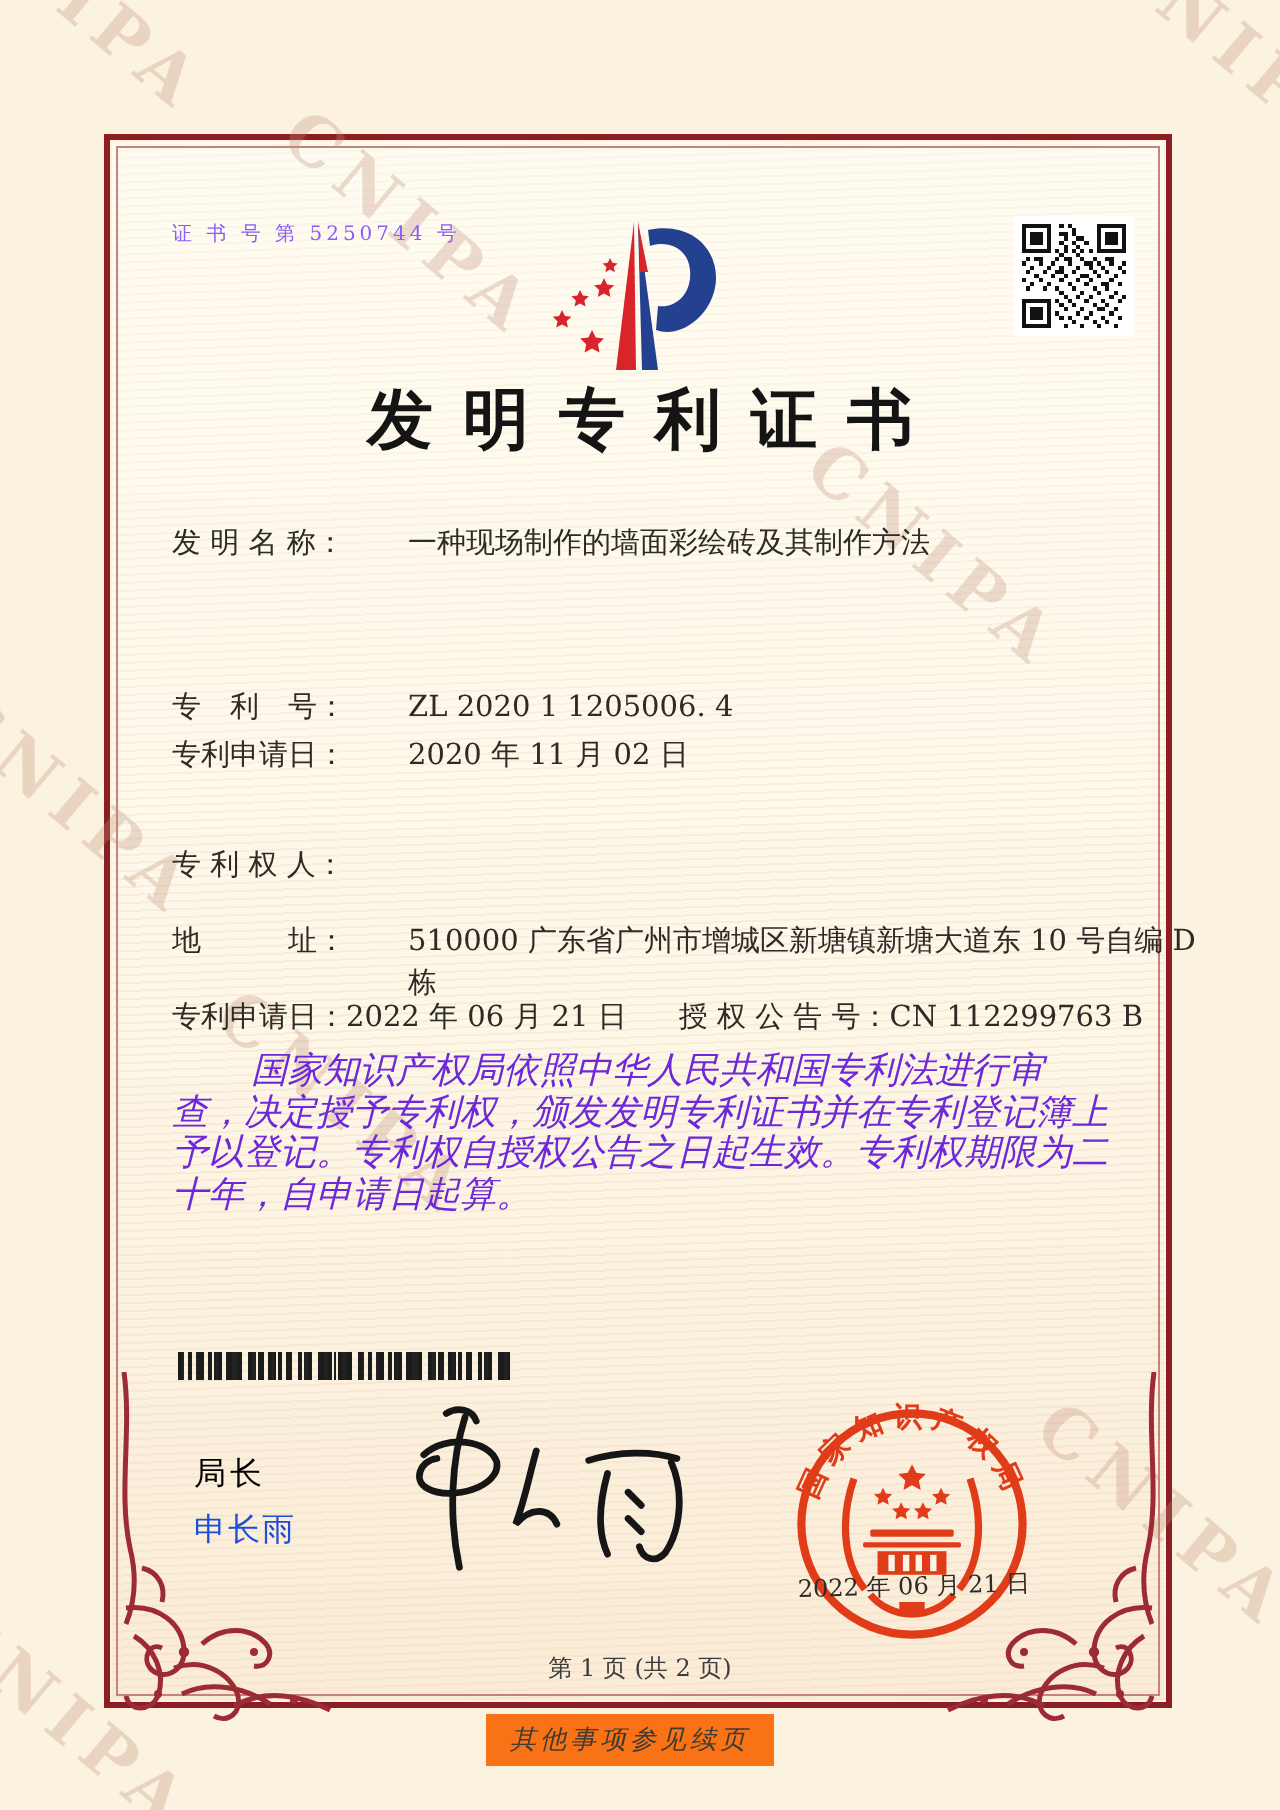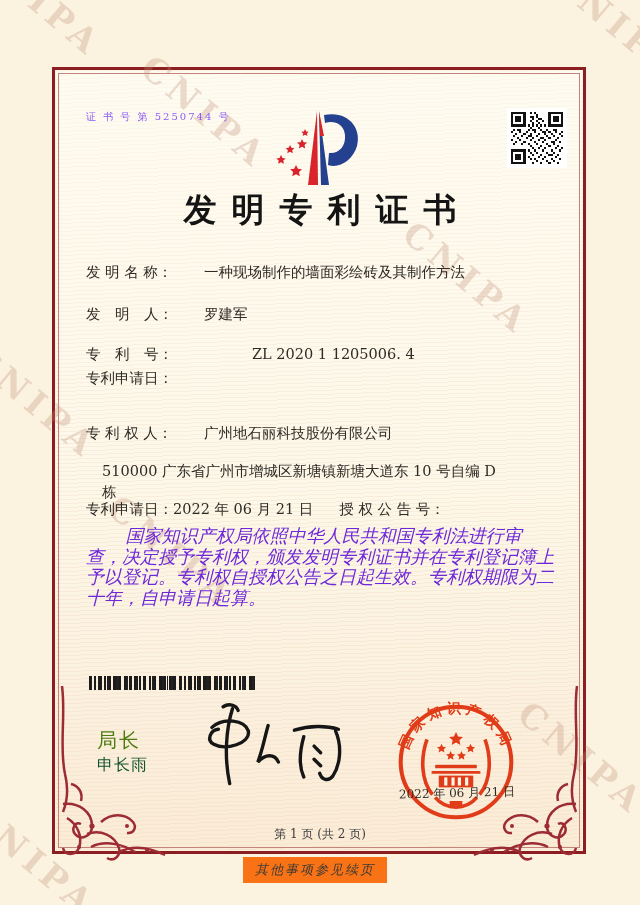--- a/index.html
+++ b/index.html
@@ -28,42 +28,42 @@
   .qr-box{position:absolute;left:507px;top:108px;width:60px;height:60px;background:#ffffff;z-index:3;
       display:flex;align-items:center;justify-content:center;}
   .qr-box svg{width:52px;height:52px;}
   .title{position:absolute;left:0;top:188px;width:640px;text-align:center;font-size:33px;font-weight:bold;
       letter-spacing:15px;padding-left:15px;box-sizing:border-box;color:#141414;z-index:3;}
 
   
   .field-row{position:absolute;left:86px;display:flex;font-size:14.5px;color:#2e2b26;line-height:21px;z-index:3;}
   .field-label{display:inline-block;width:102px;flex:0 0 102px;}
   .field-value{display:inline-block;margin-left:16px;}
-  .row-name{top:262px;}  .row-inventor{top:304px;}  .row-patno{top:344px;gap:48px;}
+  .row-name{top:262px;}  .row-inventor{top:304px;}  .row-patno{top:344px;}
   .row-appdate{top:368px;} .row-owner{top:423px;}
   .row-addr{top:461px;}  .row-addr .field-value{width:400px;}
   .row-grant{top:499px;}
   .grant-gap{display:inline-block;width:26px;}
 
   
   .legal{position:absolute;left:86px;top:526px;width:470px;font-size:18px;line-height:20.5px;
       font-style:italic;color:#6d28d9;z-index:3;}
   .legal p{margin:0;text-indent:2.2em;}
 
   
   .barcode{position:absolute;left:89px;top:676px;width:166px;height:14px;z-index:3;
       background-image:
         repeating-linear-gradient(90deg,#1b1b1b 0 2px,transparent 2px 5px),
         repeating-linear-gradient(90deg,#1b1b1b 0 1px,transparent 1px 6px),
         repeating-linear-gradient(90deg,#222222 0 3px,transparent 3px 9px);}
 
   
-  .director-title{position:absolute;left:97px;top:727px;font-size:20px;color:#4d7c0f;
+  .director-title{position:absolute;left:97px;top:727px;font-size:16px;color:#000000;
       font-family:Liberation Mono, monospace;letter-spacing:2px;z-index:3;}
-  .director-name{position:absolute;left:97px;top:755px;font-size:16px;color:#14532d;
+  .director-name{position:absolute;left:97px;top:755px;font-size:16px;color:#1d4ed8;
       font-family:"Liberation Sans","DejaVu Sans",sans-serif;letter-spacing:1px;z-index:3;}
   .signature{position:absolute;left:195px;top:700px;width:150px;height:96px;z-index:3;}
 
   
   .flourish{position:absolute;width:110px;height:175px;z-index:2;}
   .flourish-left{left:57px;top:686px;}
   .flourish-right{left:472px;top:686px;transform:scaleX(-1);}
 
   
   .seal{position:absolute;left:388px;top:694px;width:136px;height:136px;z-index:4;opacity:0.95;}
@@ -123,43 +123,41 @@
       <path fill="#111" d="M9,0h1v1h-1z M11,0h1v1h-1z M12,1h1v1h-1z M9,2h2v1h-2z M12,2h1v1h-1z M10,3h1v1h-1z M13,3h2v1h-2z M9,4h1v1h-1z M12,4h1v1h-1z M15,4h1v1h-1z M10,5h1v1h-1z M13,5h1v1h-1z M8,6h1v1h-1z M10,6h1v1h-1z M12,6h1v1h-1z M14,6h1v1h-1z M16,6h1v1h-1z M9,7h1v1h-1z M13,7h1v1h-1z M1,8h1v1h-1z M3,8h2v1h-2z M8,8h1v1h-1z M10,8h2v1h-2z M14,8h1v1h-1z M17,8h1v1h-1z M20,8h2v1h-2z M0,9h1v1h-1z M4,9h1v1h-1z M7,9h1v1h-1z M11,9h1v1h-1z M15,9h2v1h-2z M18,9h1v1h-1z M21,9h1v1h-1z M24,9h1v1h-1z M2,10h1v1h-1z M6,10h1v1h-1z M9,10h1v1h-1z M13,10h1v1h-1z M16,10h1v1h-1z M19,10h1v1h-1z M23,10h1v1h-1z M1,11h1v1h-1z M5,11h1v1h-1z M8,11h2v1h-2z M12,11h1v1h-1z M17,11h1v1h-1z M20,11h1v1h-1z M24,11h1v1h-1z M3,12h1v1h-1z M7,12h1v1h-1z M10,12h1v1h-1z M14,12h2v1h-2z M18,12h1v1h-1z M22,12h1v1h-1z M0,13h1v1h-1z M4,13h1v1h-1z M9,13h1v1h-1z M13,13h1v1h-1z M16,13h1v1h-1z M21,13h1v1h-1z M2,14h1v1h-1z M6,14h1v1h-1z M11,14h1v1h-1z M15,14h1v1h-1z M19,14h2v1h-2z M23,14h1v1h-1z M1,15h1v1h-1z M5,15h1v1h-1z M8,15h1v1h-1z M12,15h1v1h-1z M17,15h1v1h-1z M20,15h1v1h-1z M9,16h1v1h-1z M14,16h1v1h-1z M18,16h1v1h-1z M22,16h1v1h-1z M10,17h1v1h-1z M13,17h1v1h-1z M16,17h1v1h-1z M21,17h1v1h-1z M24,17h1v1h-1z M8,18h1v1h-1z M11,18h1v1h-1z M15,18h1v1h-1z M19,18h1v1h-1z M23,18h1v1h-1z M9,19h1v1h-1z M12,19h1v1h-1z M17,19h1v1h-1z M20,19h1v1h-1z M10,20h1v1h-1z M14,20h1v1h-1z M18,20h2v1h-2z M22,20h1v1h-1z M8,21h1v1h-1z M13,21h1v1h-1z M16,21h1v1h-1z M21,21h1v1h-1z M9,22h1v1h-1z M11,22h1v1h-1z M15,22h1v1h-1z M19,22h1v1h-1z M23,22h1v1h-1z M12,23h1v1h-1z M17,23h1v1h-1z M20,23h1v1h-1z M10,24h1v1h-1z M14,24h1v1h-1z M18,24h1v1h-1z M22,24h1v1h-1z"></path>
     </svg>
   </div>
 
   <div class="title">发明专利证书</div>
 
   <div class="field-row row-name">
     <span class="field-label">发 明 名 称：</span>
     <span class="field-value">一种现场制作的墙面彩绘砖及其制作方法</span>
   </div>
-  <div class="field-row row-inventor">
-    <span class="field-label">发　明　人：</span>
-    <span class="field-value">罗建军</span>
-  </div>
   <div class="field-row row-patno">
     <span class="field-label">专　利　号：</span>
     <span class="field-value">ZL 2020 1 1205006. 4</span>
   </div>
   <div class="field-row row-appdate">
     <span class="field-label">专利申请日：</span>
+    <span class="field-value">2020 年 11 月 02 日</span>
   </div>
   <div class="field-row row-owner">
     <span class="field-label">专 利 权 人：</span>
-    <span class="field-value">广州地石丽科技股份有限公司</span>
   </div>
   <div class="field-row row-addr">
+    <span class="field-label">地　　　址：</span>
     <span class="field-value">510000 广东省广州市增城区新塘镇新塘大道东 10 号自编 D栋</span>
   </div>
   <div class="field-row row-grant">
     <span>专利申请日：</span>
     <span>2022 年 06 月 21 日</span>
     <span class="grant-gap"></span>
     <span>授 权 公 告 号：</span>
+    <span>CN 112299763 B</span>
   </div>
 
   <div class="legal">
     <p>国家知识产权局依照中华人民共和国专利法进行审查，决定授予专利权，颁发发明专利证书并在专利登记簿上予以登记。专利权自授权公告之日起生效。专利权期限为二十年，自申请日起算。</p>
   </div>
 
   <div class="barcode"></div>
 
   <div class="director-title">局长</div>
   <div class="director-name">申长雨</div>

